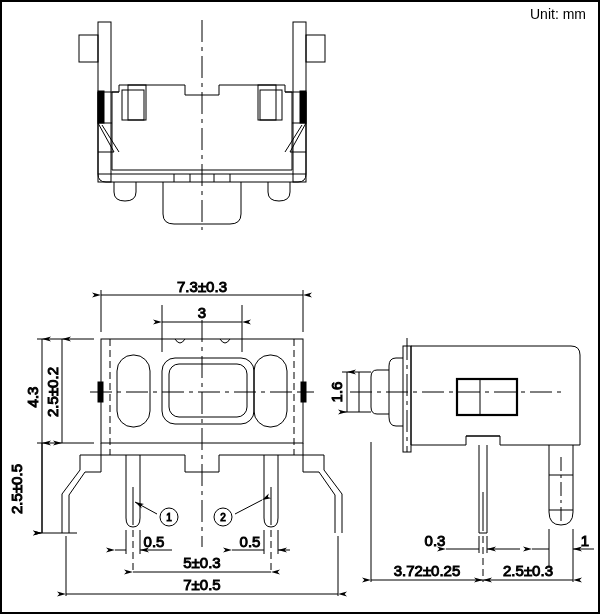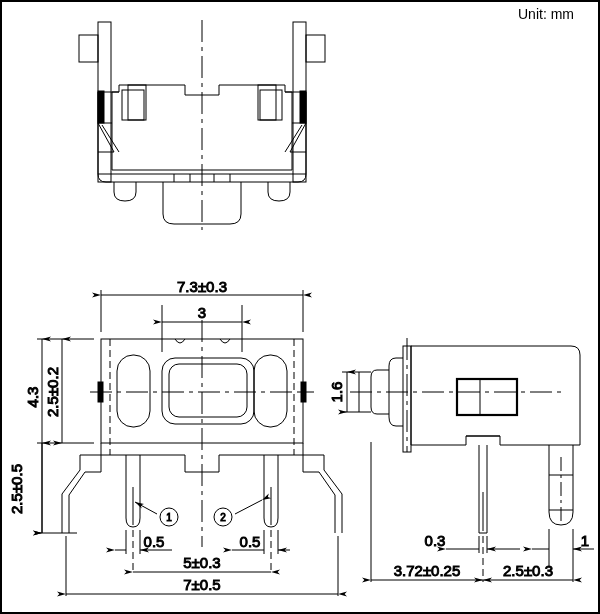--- a/index.html
+++ b/index.html
@@ -22,21 +22,21 @@
   #drawing {
     position: absolute;
     left: 0;
     top: 0;
     width: 600px;
     height: 614px;
     display: block;
   }
   .unit-label {
     position: absolute;
-    right: 24px;
+    right: 12px;
     top: 4px;
     font-size: 14px;
     color: #000000;
     font-family: "Liberation Sans", sans-serif;
     letter-spacing: 0px;
     white-space: nowrap;
   }
   text.dim {
     font-family: "Liberation Sans", sans-serif;
     font-size: 15px;

